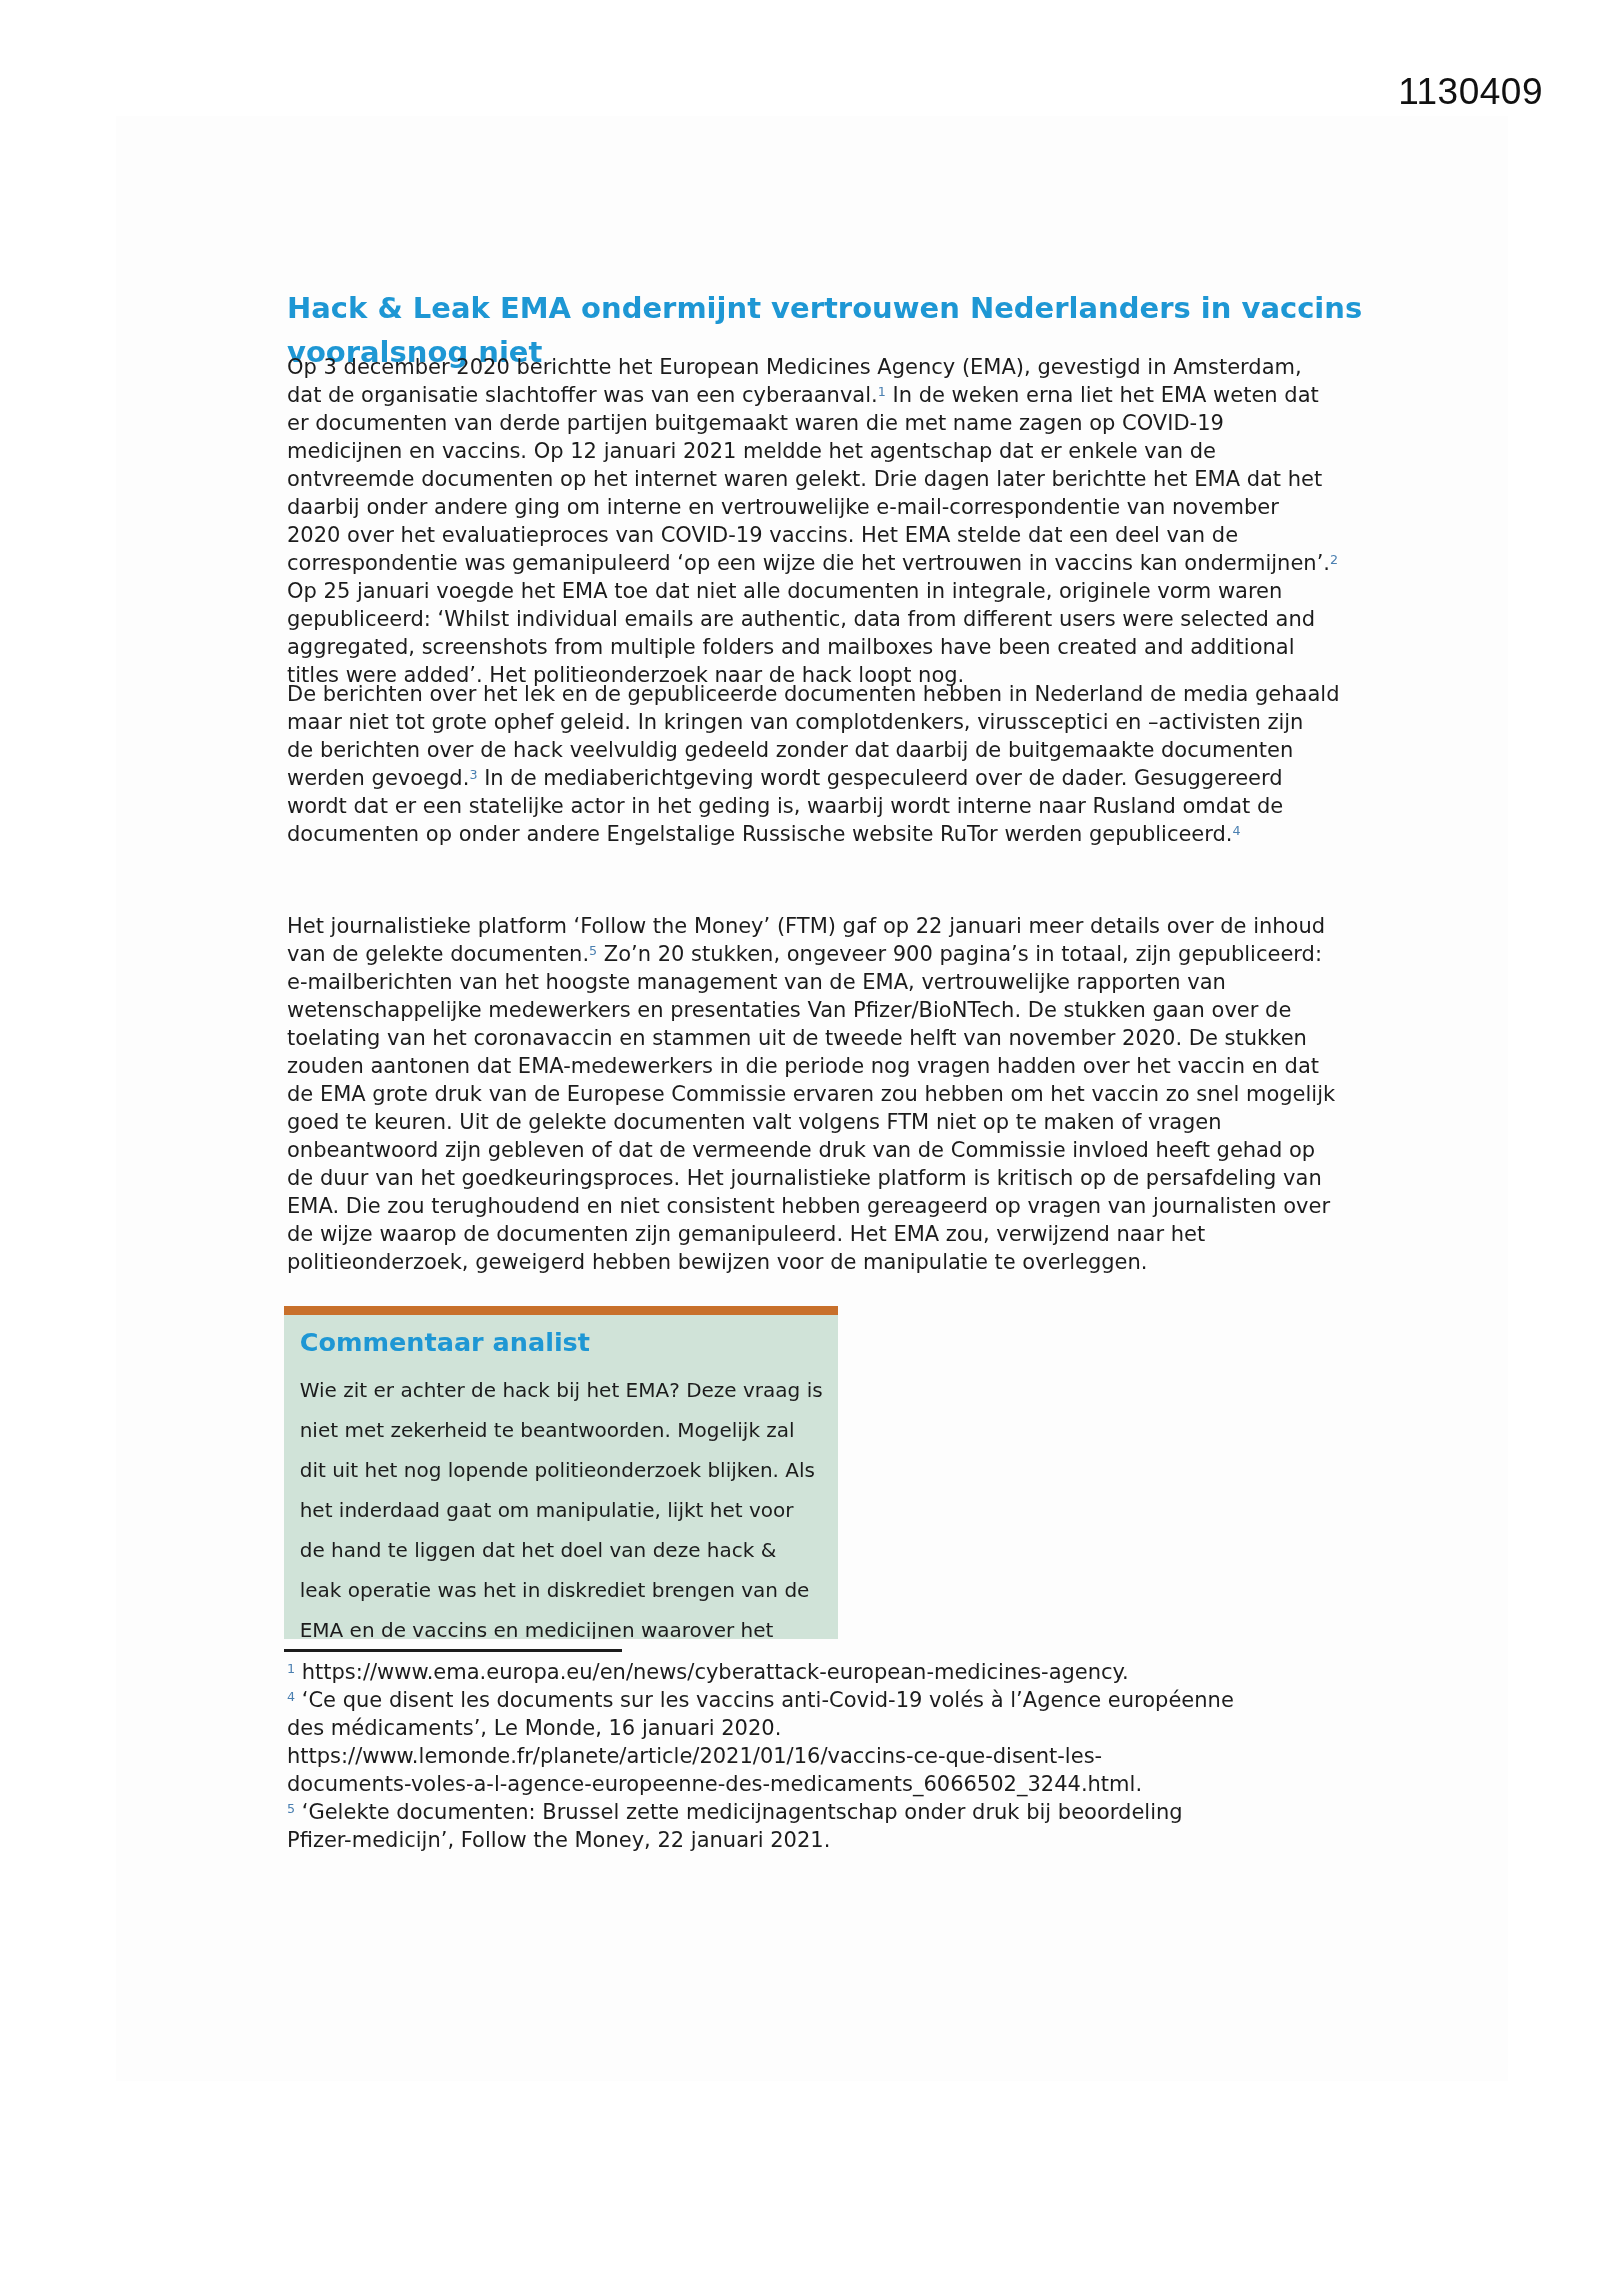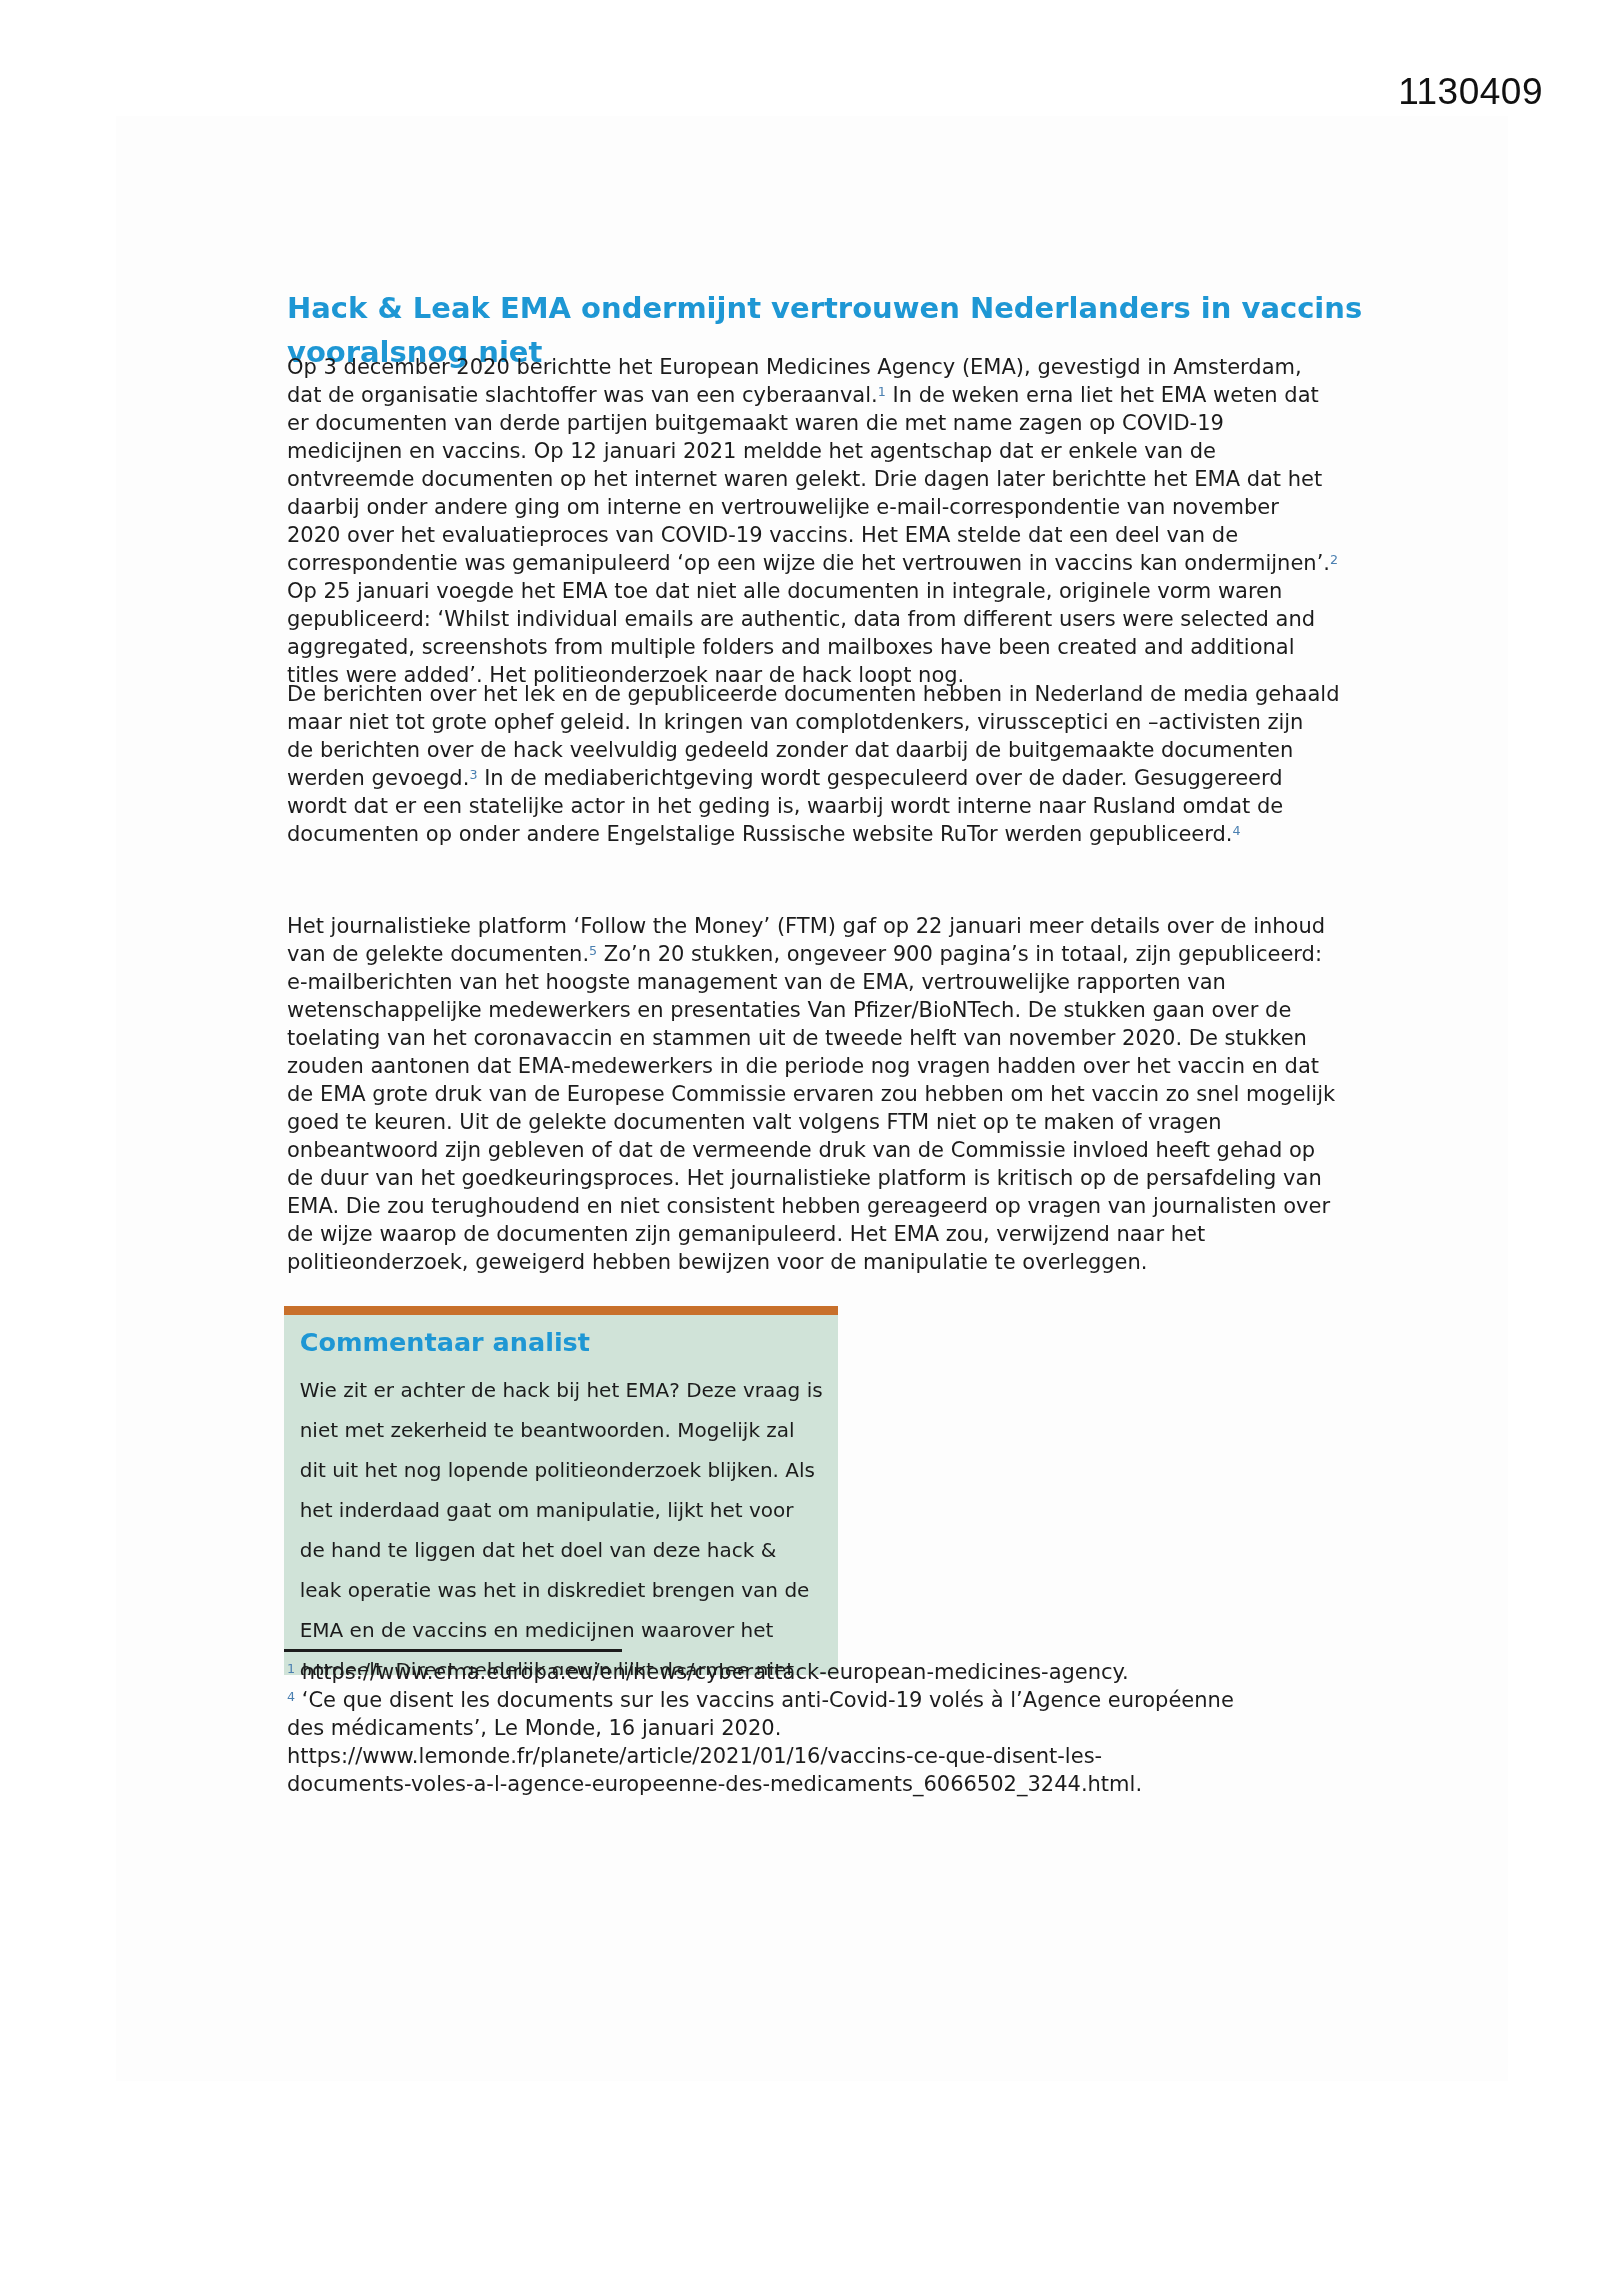--- a/index.html
+++ b/index.html
@@ -68,21 +68,21 @@
   .comment-box {
     position: absolute;
     left: 284px; top: 1306px;
     width: 554px; height: 333px;
   }
   .comment-box-top-border {
     width: 554px; height: 8.8px;
     background: var(--box-orange, #c8702b);
   }
   .comment-box-body {
-    width: 554px; height: 360px;
+    width: 554px; height: 324px;
     background: var(--box-green, #d0e3d8);
     padding: 11.8px 13.7px 0 15.7px;
     overflow: hidden;
   }
   .comment-box-title {
     font-size: 25.5px;
     font-weight: bold;
     color: var(--title-blue, #1e97d4);
     margin-bottom: 13.7px;
   }
@@ -163,16 +163,18 @@
   </div>
 
   <div class="footnote-separator"></div>
 
   <div class="footnotes">
     <div class="footnote"><span class="sup">1</span><span> https://www.ema.europa.eu/en/news/cyberattack-european-medicines-agency.</span></div>
     <div class="footnote"><span class="sup">4</span><span> ‘Ce que disent les documents sur les vaccins anti-Covid-19 volés à l’Agence européenne
 des médicaments’, Le Monde, 16 januari 2020.
 https://www.lemonde.fr/planete/article/2021/01/16/vaccins-ce-que-disent-les-
 documents-voles-a-l-agence-europeenne-des-medicaments_6066502_3244.html.</span></div>
+    <div class="footnote"><span class="sup">5</span><span> ‘Gelekte documenten: Brussel zette medicijnagentschap onder druk bij beoordeling
+Pfizer-medicijn’, Follow the Money, 22 januari 2021.</span></div>
   </div>
 
 </div>
 
 
 </body></html>

